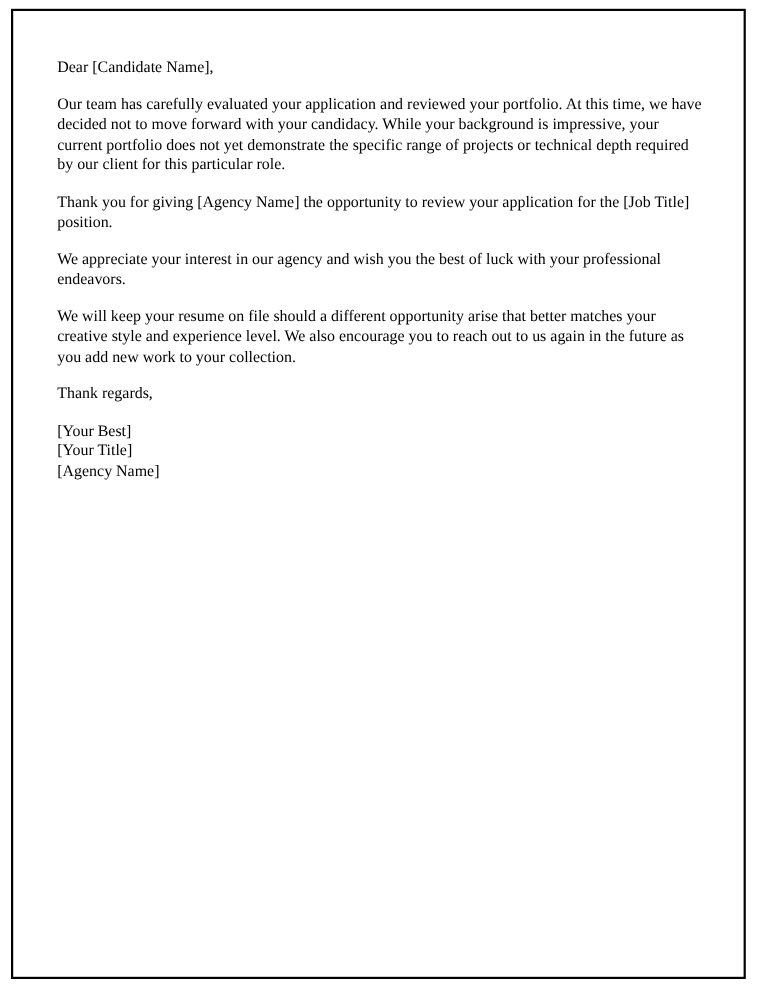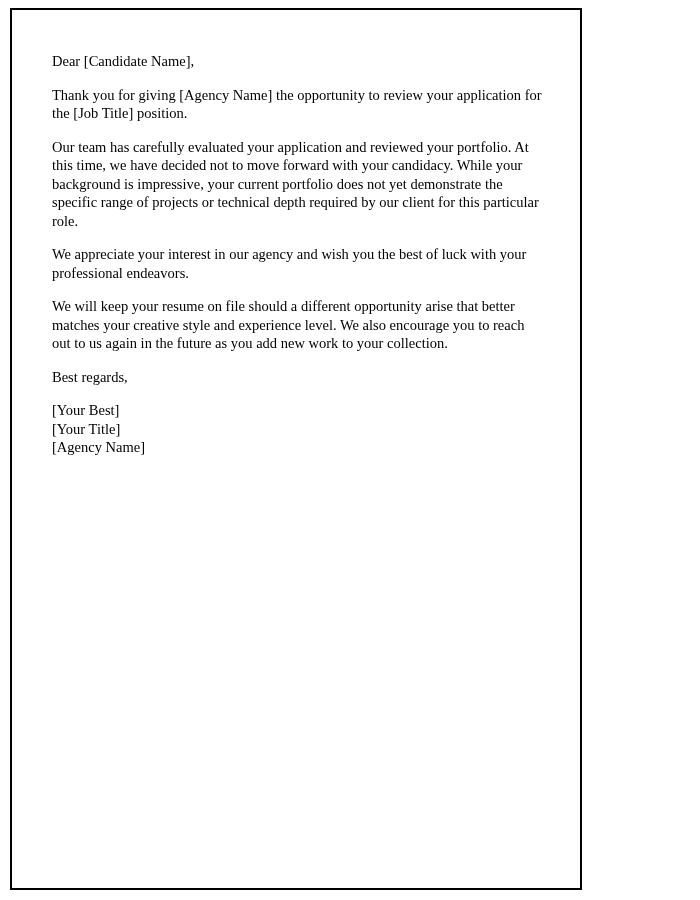--- a/index.html
+++ b/index.html
@@ -7,21 +7,21 @@
     padding: 0;
     background: #ffffff;
     width: 700px;
     height: 900px;
     font-family: "Liberation Serif", "DejaVu Serif", serif;
   }
   .page {
     position: absolute;
     left: 10px;
     top: 8px;
-    width: 572px;
+    width: 668px;
     height: 882px;
     border: 2px solid #000000;
     background: #ffffff;
     box-sizing: border-box;
   }
   .letter-body {
     padding: 42px 38px 0 40px;
     color: #000000;
     font-size: 14.5px;
     line-height: 18.5px;
@@ -44,29 +44,29 @@
   }
 </style>
 </head>
 <body>
 
 <div class="page">
   <div class="letter-body">
 
     <p class="salutation">Dear [Candidate Name],</p>
 
+    <p class="para">Our team has carefully evaluated your application and reviewed your portfolio. At this time, we have decided not to move forward with your candidacy. While your background is impressive, your current portfolio does not yet demonstrate the specific range of projects or technical depth required by our client for this particular role.</p>
+
     <p class="para">Thank you for giving [Agency Name] the opportunity to review your application for the [Job Title] position.</p>
-
-    <p class="para">Our team has carefully evaluated your application and reviewed your portfolio. At this time, we have decided not to move forward with your candidacy. While your background is impressive, your current portfolio does not yet demonstrate the specific range of projects or technical depth required by our client for this particular role.</p>
 
     <p class="para">We appreciate your interest in our agency and wish you the best of luck with your professional endeavors.</p>
 
     <p class="para">We will keep your resume on file should a different opportunity arise that better matches your creative style and experience level. We also encourage you to reach out to us again in the future as you add new work to your collection.</p>
 
-    <p class="closing">Best regards,</p>
+    <p class="closing">Thank regards,</p>
 
     <div class="signature-block">
       <div class="signature-line">[Your Best]</div>
       <div class="signature-line">[Your Title]</div>
       <div class="signature-line">[Agency Name]</div>
     </div>
 
   </div>
 </div>
 

